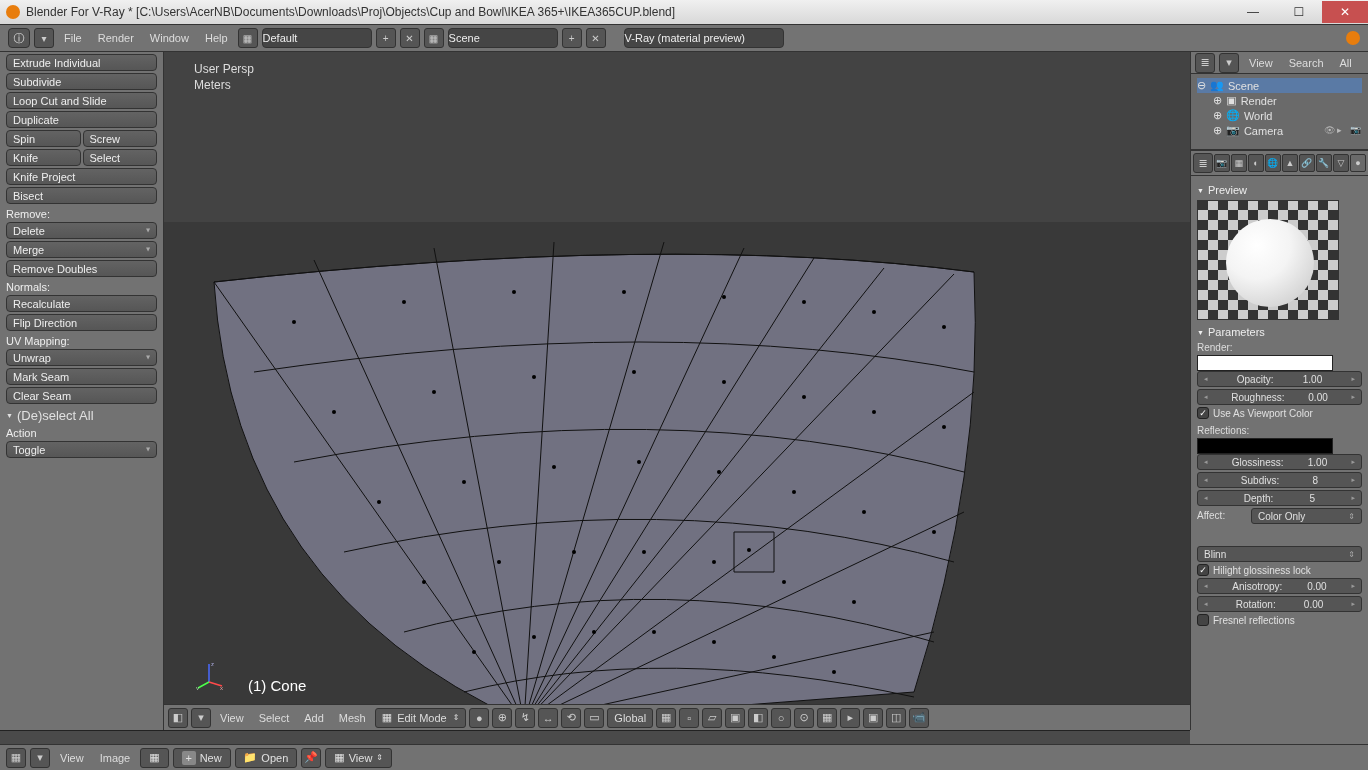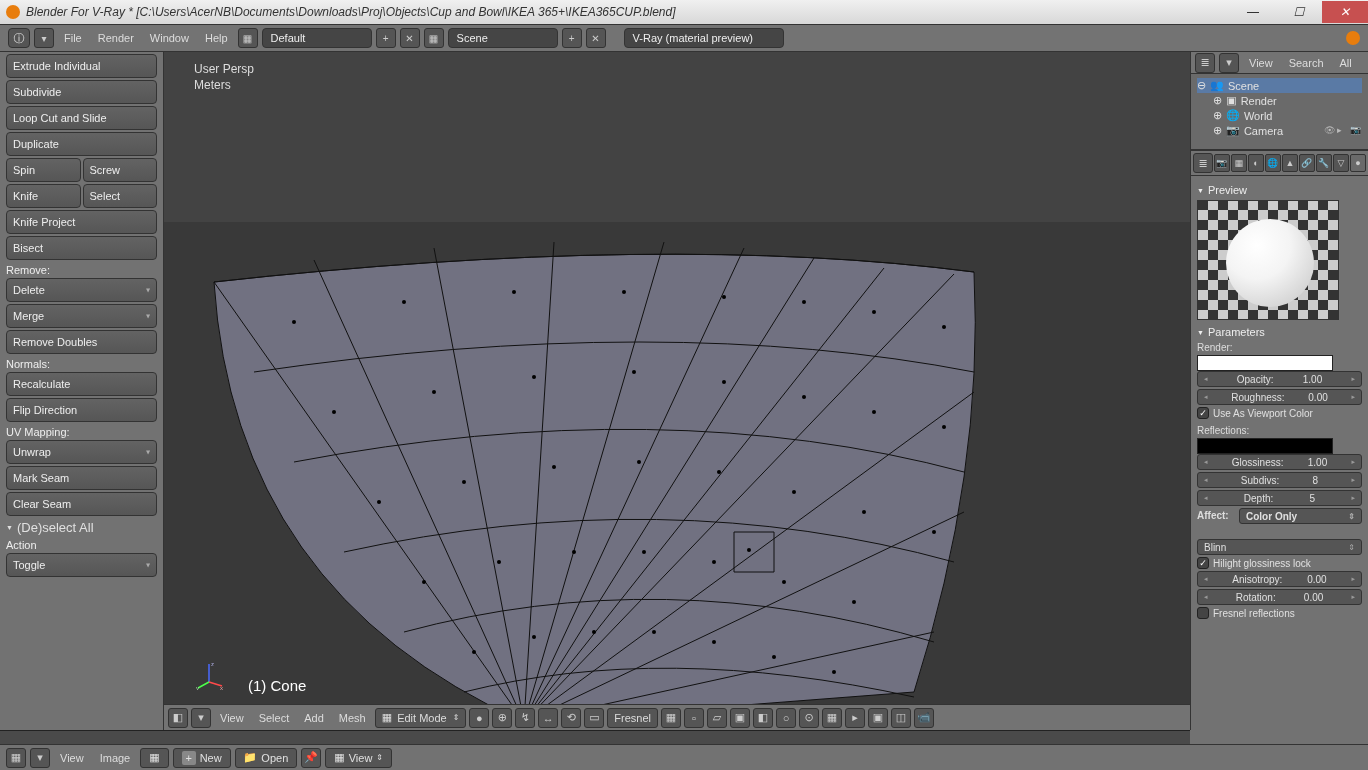--- a/index.html
+++ b/index.html
@@ -1,41 +1,41 @@
 <!DOCTYPE html>
 <html><head>
 <meta charset="utf-8">
 <style>
 * { margin: 0; padding: 0; box-sizing: border-box; font-family: Arial, sans-serif; }
 body { background: #727272; width: 1368px; height: 770px; overflow: hidden; font-size: 11px; color: #e0e0e0; user-select: none; }
 
 
-.titlebar { height: 24px; background: linear-gradient(#f0f0f0,#d8d8d8); display: flex; align-items: center; padding-left: 6px; color: #333; font-size: 12px; font-style: italic; }
+.titlebar { height: 24px; background: linear-gradient(#f0f0f0,#d8d8d8); display: flex; align-items: center; padding-left: 6px; color: #333; font-size: 12px; }
 .titlebar .logo { width: 14px; height: 14px; background: #e87d0d; border-radius: 50%; margin-right: 6px; }
 .titlebar .controls { margin-left: auto; display: flex; }
 .titlebar .controls div { width: 46px; height: 22px; display: flex; align-items: center; justify-content: center; font-size: 12px; color: #333; }
 .titlebar .controls .close { background: #c75050; color: #fff; }
 
 
 .infobar { height: 28px; background: #737373; border-top: 1px solid #333; border-bottom: 1px solid #333; display: flex; align-items: center; padding: 0 8px; gap: 4px; }
 .dropdown-tiny { width: 22px; height: 20px; background: #555; border: 1px solid #333; border-radius: 4px; display:flex; align-items:center; justify-content:center;}
 .menu-text { padding: 0 6px; cursor: pointer; color: #ddd; }
-.picker { background: #454545; border: 1px solid #333; border-radius: 4px; height: 20px; padding: 0 8px; display: flex; align-items: center; min-width: 110px; color: #eee; }
+.picker { background: #454545; border: 1px solid #333; border-radius: 4px; height: 20px; padding: 0 0; display: flex; align-items: center; min-width: 110px; color: #eee; }
 .btn-small { width: 20px; height: 20px; background: #555; border: 1px solid #333; border-radius: 3px; display:flex; align-items:center; justify-content:center; color:#ccc; font-size:10px;}
 .stats { margin-left: auto; color: #e0e0e0; font-size: 11px; display:flex; align-items:center; gap:6px; }
 .stats .bl-logo { width:14px; height:14px; background:#e87d0d; border-radius:50%; }
 
 
 .main { display: flex; height: 678px; }
 .left-panel { width: 164px; background: #727272; border-right: 1px solid #333; padding: 2px 6px; overflow: hidden; }
 .viewport { flex: 1; position: relative; background: #3b3b3b; overflow:hidden; }
 .right-panel { width: 178px; background: #727272; border-left: 1px solid #333; display:flex; flex-direction:column; }
 
 
-.toolbtn { background: linear-gradient(#636363,#565656); border: 1px solid #333; border-radius: 4px; height: 24px; display: flex; align-items: center; padding: 0 6px; margin-bottom: 2px; font-size: 11px; color: #eee; cursor:pointer; }
+.toolbtn { background: linear-gradient(#636363,#565656); border: 1px solid #333; border-radius: 4px; height: 17px; display: flex; align-items: center; padding: 0 6px; margin-bottom: 2px; font-size: 11px; color: #eee; cursor:pointer; }
 .toolbtn.has-arrow { justify-content: space-between; }
 .toolbtn.has-arrow::after { content: "▸"; transform: rotate(90deg); font-size:8px; color:#aaa;}
 .row2 { display: flex; gap: 2px; justify-content: center; }
 .row2 .toolbtn { flex: 1; }
 .section-label { font-size: 11px; color: #eee; margin: 4px 0 2px 0; }
 .section-header { display:flex; align-items:center; font-size:13px; margin-top:4px; margin-bottom:2px; }
 .section-header::before { content: "▼"; font-size:7px; margin-right:4px; }
 
 
 .viewport-sky { position:absolute; top:0; left:0; right:0; height:170px; background:#434343; }
@@ -76,21 +76,21 @@
 .small-label { font-size:10px; color:#ddd; margin:2px 0; display:block;}
 .color-swatch { width:136px; height:16px; border:1px solid #222; }
 .chk { display:flex; align-items:center; gap:4px; font-size:10px; margin:2px 0;}
 .chk .box { width:12px; height:12px; background:#444; border:1px solid #222; border-radius:3px; display:flex; align-items:center; justify-content:center; font-size:9px; color:#fff;}
 .chk .box.checked::after { content:"✓"; }
 .numfield { height:16px; background:#555; border:1px solid #333; border-radius:3px; display:flex; align-items:center; justify-content:space-between; padding:0 6px; font-size:10px; margin-bottom:2px; }
 .numfield::before { content:"◂"; font-size:7px; color:#999;}
 .numfield::after { content:"▸"; font-size:7px; color:#999;}
 .selectfield { height:16px; background:#555; border:1px solid #333; border-radius:3px; display:flex; align-items:center; justify-content:space-between; padding:0 6px; font-size:10px; margin-bottom:2px;}
 .selectfield::after { content:"⇕"; font-size:8px; color:#aaa;}
-.pairfield { display:flex; gap:2px; margin-bottom:13px;font-weight:bold;}
+.pairfield { display:flex; gap:14px; margin-bottom:20px;}
 .pairfield > div { flex:1; }
 .bottom-left { width: calc(100% - 178px); display:flex; flex-direction:column;}
 .uv-controls { height:26px; background:#727272; display:flex; align-items:center; padding:0 6px; gap:4px; border-top:1px solid #333;}
 .dropdown-label { height:20px; background:#555; border:1px solid #333; border-radius:3px; padding:0 8px; display:flex; align-items:center; gap:4px; font-size:11px;}
 .dropdown-label .plus { background:#888; border-radius:2px; width:14px; height:14px; display:flex; align-items:center; justify-content:center;}
 </style>
 </head>
 <body>
 
 <div class="titlebar">
@@ -255,21 +255,21 @@
           <span style="margin-right:5px;">▦</span>
           <span>Edit Mode</span>
           <span style="margin-left:6px;font-size:8px;">⇕</span>
         </div>
       <div class="vh-icon">●</div>
       <div class="vh-icon">⊕</div>
       <div class="vh-icon">↯</div>
       <div class="vh-icon">↔</div>
       <div class="vh-icon">⟲</div>
       <div class="vh-icon">▭</div>
-      <div class="vh-item">Fresnel</div>
+      <div class="vh-item">Global</div>
       <div class="vh-icon">▦</div>
       <div class="vh-icon">▫</div>
       <div class="vh-icon">▱</div>
       <div class="vh-icon">▣</div>
       <div class="vh-icon">◧</div>
       <div class="vh-icon">○</div>
       <div class="vh-icon">⊙</div>
       <div class="vh-icon">▦</div>
       <div class="vh-icon">▸</div>
       <div class="vh-icon">▣</div>

